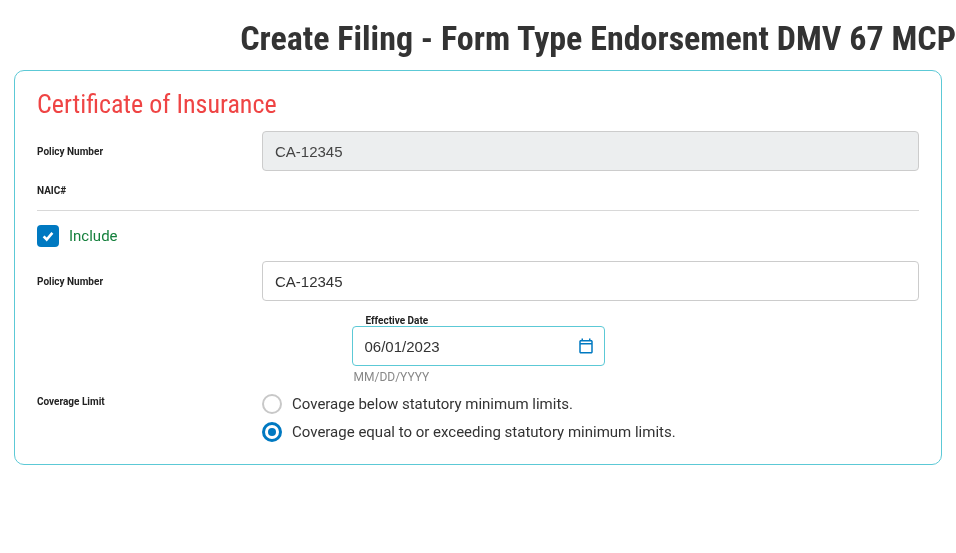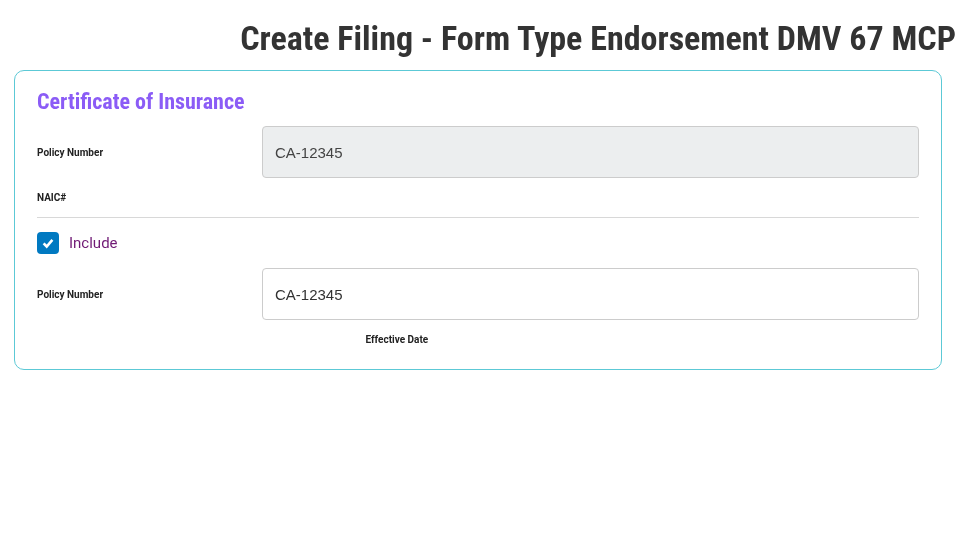--- a/index.html
+++ b/index.html
@@ -24,44 +24,44 @@
   }
   .card {
     border: 1px solid #5cc9d6;
     border-radius: 10px;
     margin: 0 14px 14px 14px;
     padding: 18px 22px 22px 22px;
   }
   .section-title {
     font-family: "Arial Narrow", "Helvetica Neue Condensed", "Roboto Condensed", Arial, sans-serif;
     font-stretch: condensed;
-    font-weight: 700;
-    font-size: 22px;
-    color: #8b5cf6;
+    font-weight: 400;
+    font-size: 26px;
+    color: #ef4444;
     margin: 0 0 12px 0;
   }
   .row {
     display: flex;
     align-items: center;
     margin-bottom: 14px;
   }
   .row .label {
     width: 225px;
     font-weight: 700;
     font-size: 10px;
     color: #222;
     flex-shrink: 0;
   }
   .row .control {
     flex: 1;
     min-width: 0;
   }
   input[type="text"].fld {
     width: 100%;
-    height: 52px;
+    height: 40px;
     border: 1px solid #ccc;
     border-radius: 4px;
     padding: 0 12px;
     font-size: 15px;
     color: #333;
     background: #fff;
   }
   input[type="text"].fld.readonly {
     background: #eceeef;
     color: #444;
@@ -96,21 +96,21 @@
   }
   .checkbox svg {
     width: 14px;
     height: 14px;
     stroke: #fff;
     stroke-width: 3;
     fill: none;
   }
   .checkbox-label {
     font-size: 15px;
-    color: #701a75;
+    color: #15803d;
   }
   .date-wrap {
     position: relative;
   }
   .date-wrap input.fld {
     border: 1px solid #5cc9d6;
     padding-right: 40px;
   }
   .calendar-icon {
     position: absolute;
@@ -209,17 +209,41 @@
   <div class="row">
     <div class="label">Policy Number</div>
     <div class="control">
       <input type="text" class="fld" value="CA-12345" style="">
     </div>
   </div>
 
   <div class="row" style="margin-bottom:2px;flex-direction:column;">
     <div class="label">Effective Date</div>
     <div class="control">
-    </div>
-  </div>
-
+      <div class="date-wrap">
+        <input type="text" class="fld" value="06/01/2023" style="">
+        <span class="calendar-icon">
+          <svg viewBox="0 0 24 24">
+              <path d="M19 4h-1V2h-2v2H8V2H6v2H5c-1.1 0-2 .9-2 2v14c0 1.1.9 2 2 2h14c1.1 0 2-.9 2-2V6c0-1.1-.9-2-2-2zm0 16H5V10h14v10zm0-12H5V6h14v2z"></path>
+            </svg>
+        </span>
+      </div>
+      <div class="hint">MM/DD/YYYY</div>
+    </div>
+  </div>
+
+  <div class="row top-align" style="margin-top:10px; margin-bottom:0;">
+    <div class="label">Coverage Limit</div>
+    <div class="control radio-group">
+      <div class="radio-row">
+        <div class="radio"></div>
+        <span class="radio-label">Coverage below statutory minimum limits.</span>
+      </div>
+      <div class="radio-row">
+        <div class="radio selected">
+            <div class="dot"></div>
+          </div>
+        <span class="radio-label">Coverage equal to or exceeding statutory minimum limits.</span>
+      </div>
+    </div>
+  </div>
 
 </div>
 
 </body></html>

